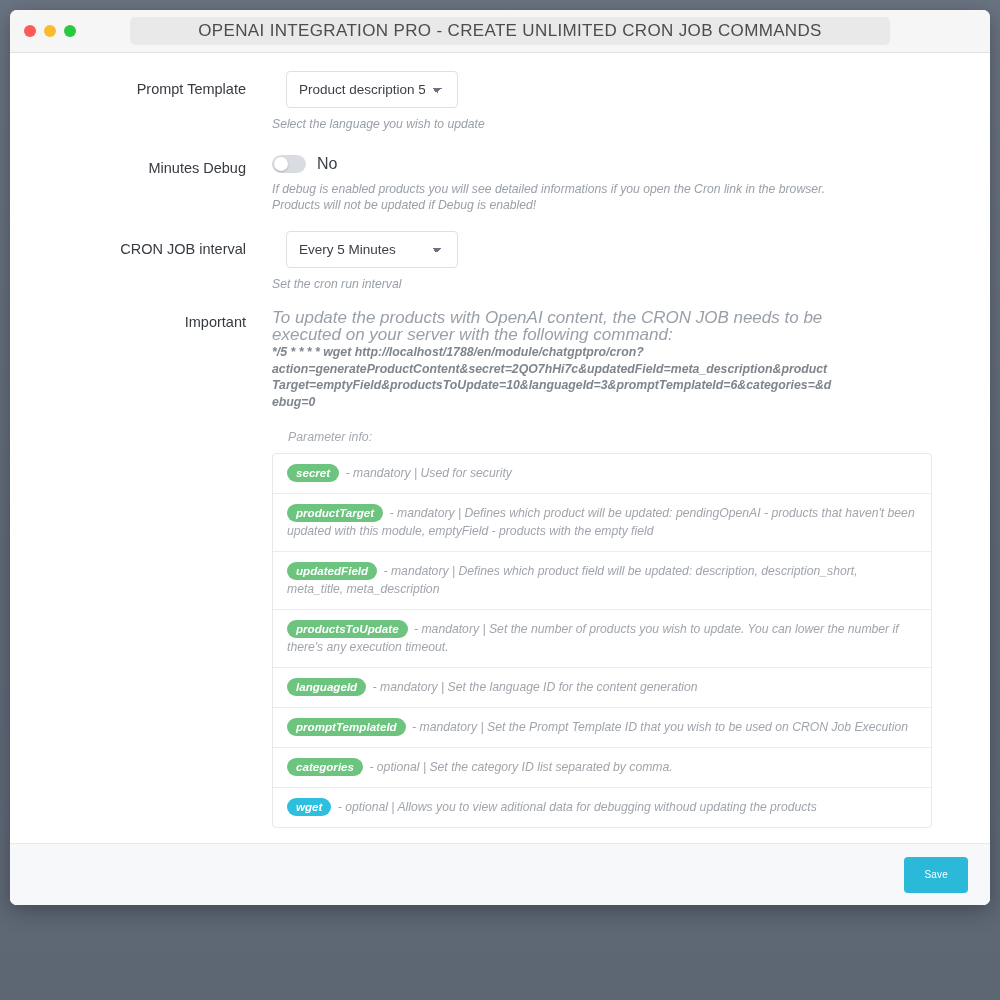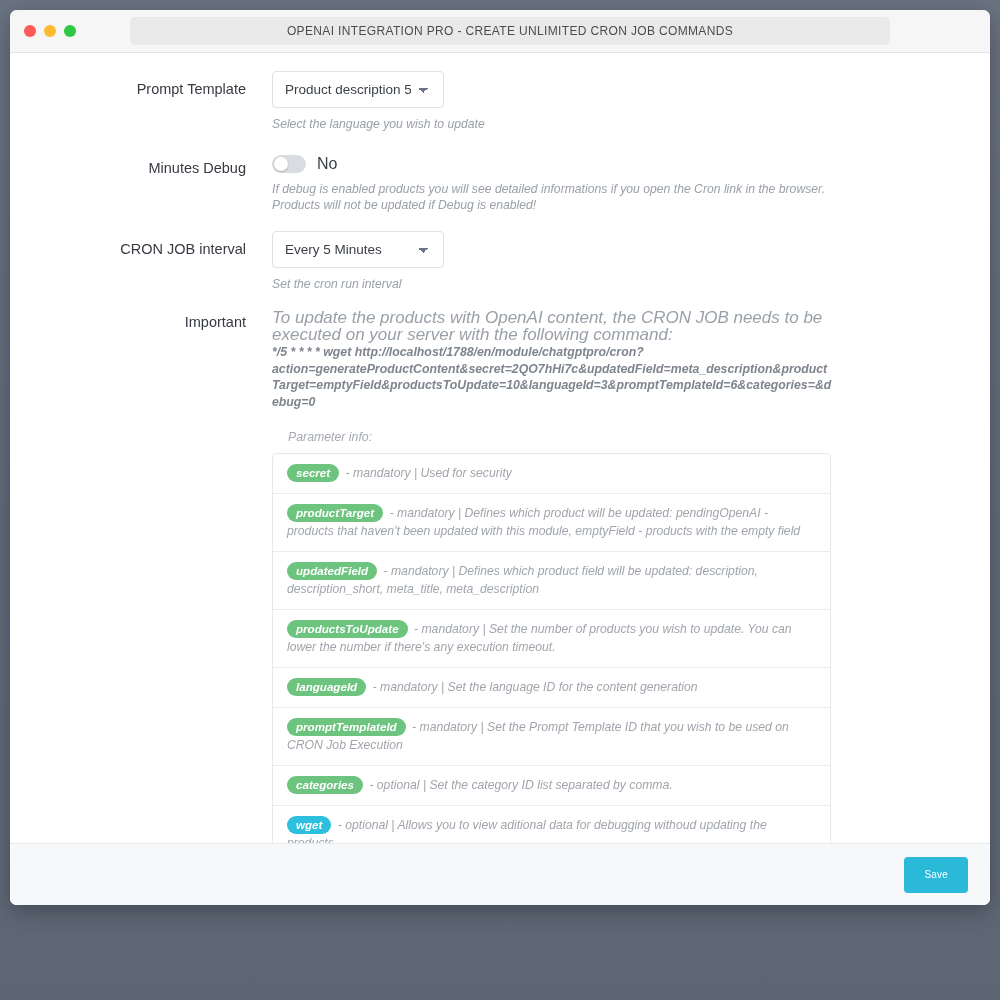--- a/index.html
+++ b/index.html
@@ -65,21 +65,21 @@
     right: 100px;
     top: 7px;
     height: 28px;
     background: #e9e9e9;
     border-radius: 5px;
     display: flex;
     align-items: center;
     justify-content: center;
   }
   .urlbar .title-text {
-    font-size: 12px;
+    font-size: 17px;
     letter-spacing: 0.35px;
     color: #4c4c4c;
     white-space: nowrap;
     overflow: hidden;
     text-overflow: ellipsis;
   }
 
   
   .panel {
     flex: 1;
@@ -133,20 +133,21 @@
       calc(100% - 20px) 16px,
       calc(100% - 15px) 16px;
     background-size: 5px 5px, 5px 5px;
     background-repeat: no-repeat;
     padding: 0 32px 0 12px;
     font-size: 13.5px;
     font-family: "Liberation Sans", sans-serif;
     color: #3a3f47;
     box-sizing: border-box;
     cursor: pointer;
+    margin-left: 14px;
   }
 
   .hint {
     font-size: 12.2px;
     font-style: italic;
     color: #9aa0a8;
     line-height: 16px;
     margin-top: 8px;
     max-width: 560px;
   }
@@ -207,21 +208,21 @@
     color: #a4a9b0;
     margin-top: 20px;
     margin-bottom: 9px;
     margin-left: 16px;
   }
 
   
   .param-table {
     border: 1px solid #e6e8ea;
     border-radius: 4px;
-    width: 559px;
+    width: 660px;
     box-sizing: border-box;
     overflow: hidden;
     background: #fff;
   }
   .param-row {
     padding: 10px 14px 11px 14px;
     border-bottom: 1px solid #ececee;
     font-size: 12.2px;
     font-style: italic;
     color: #a0a5ac;

